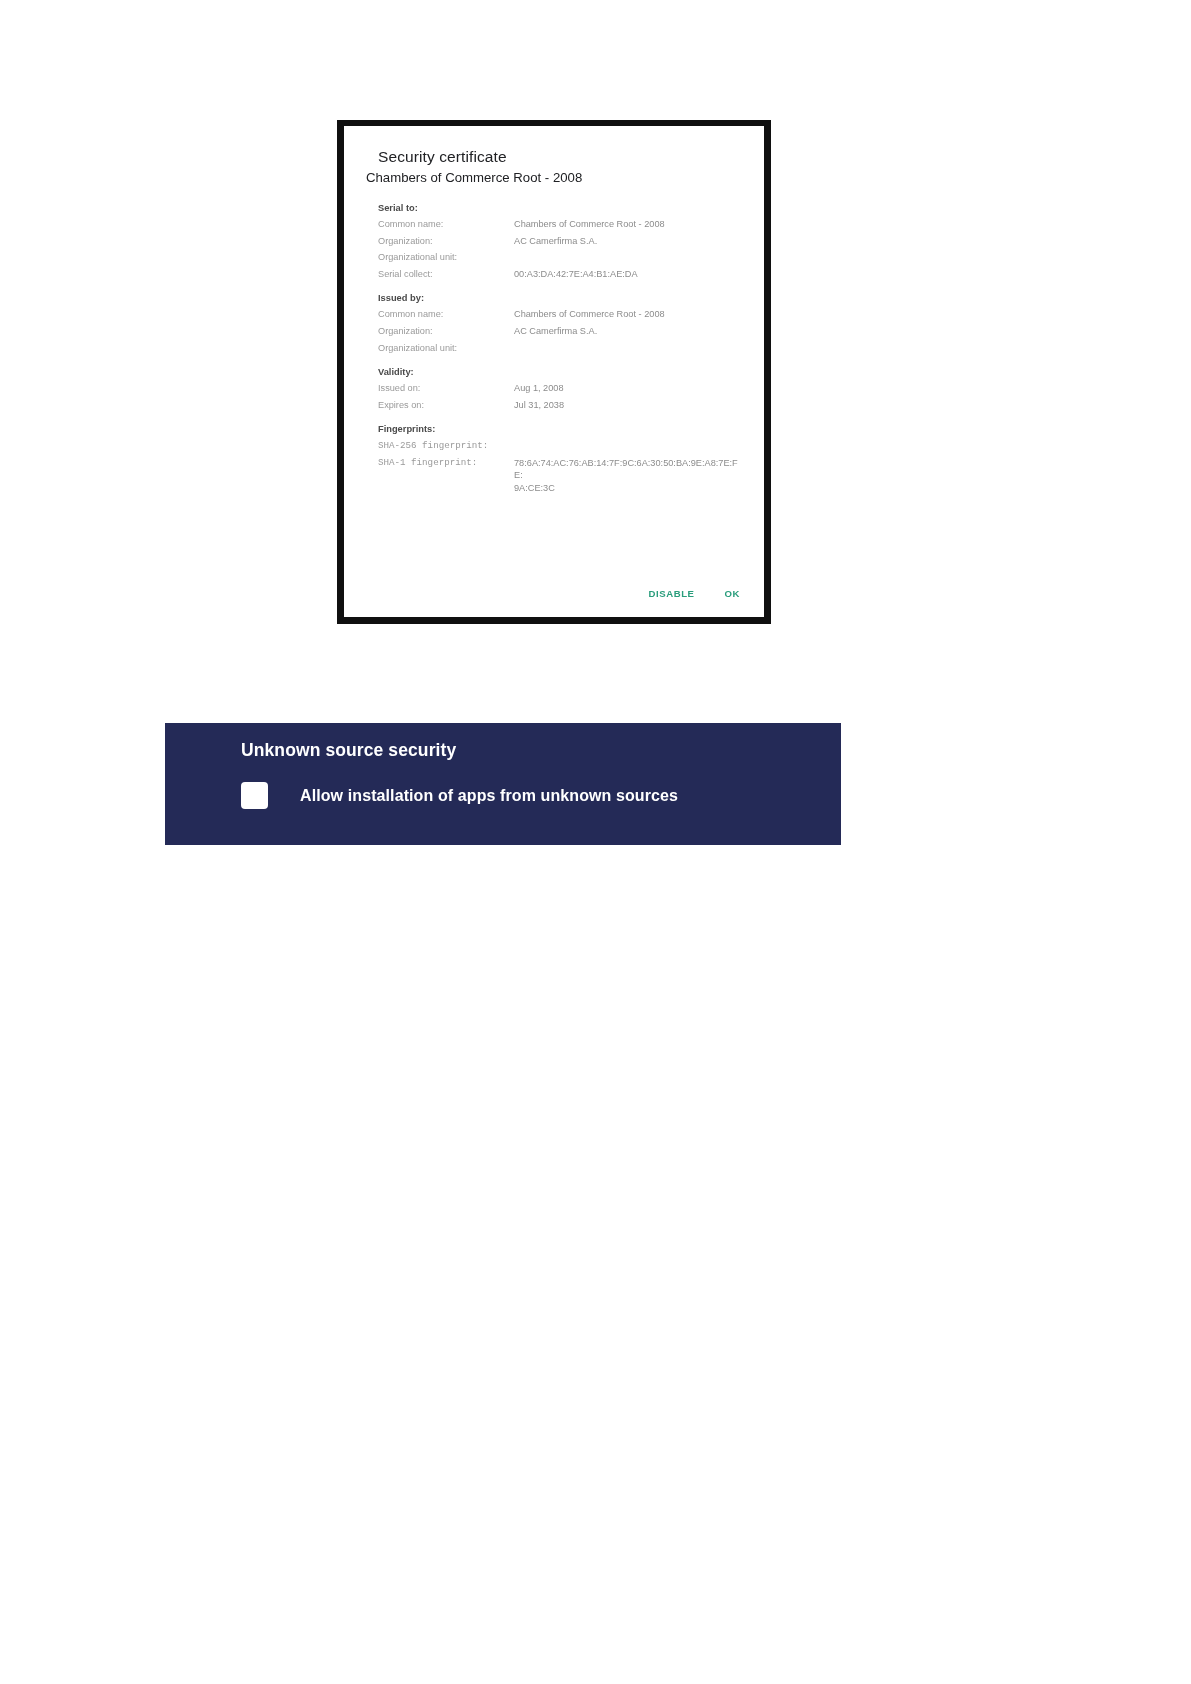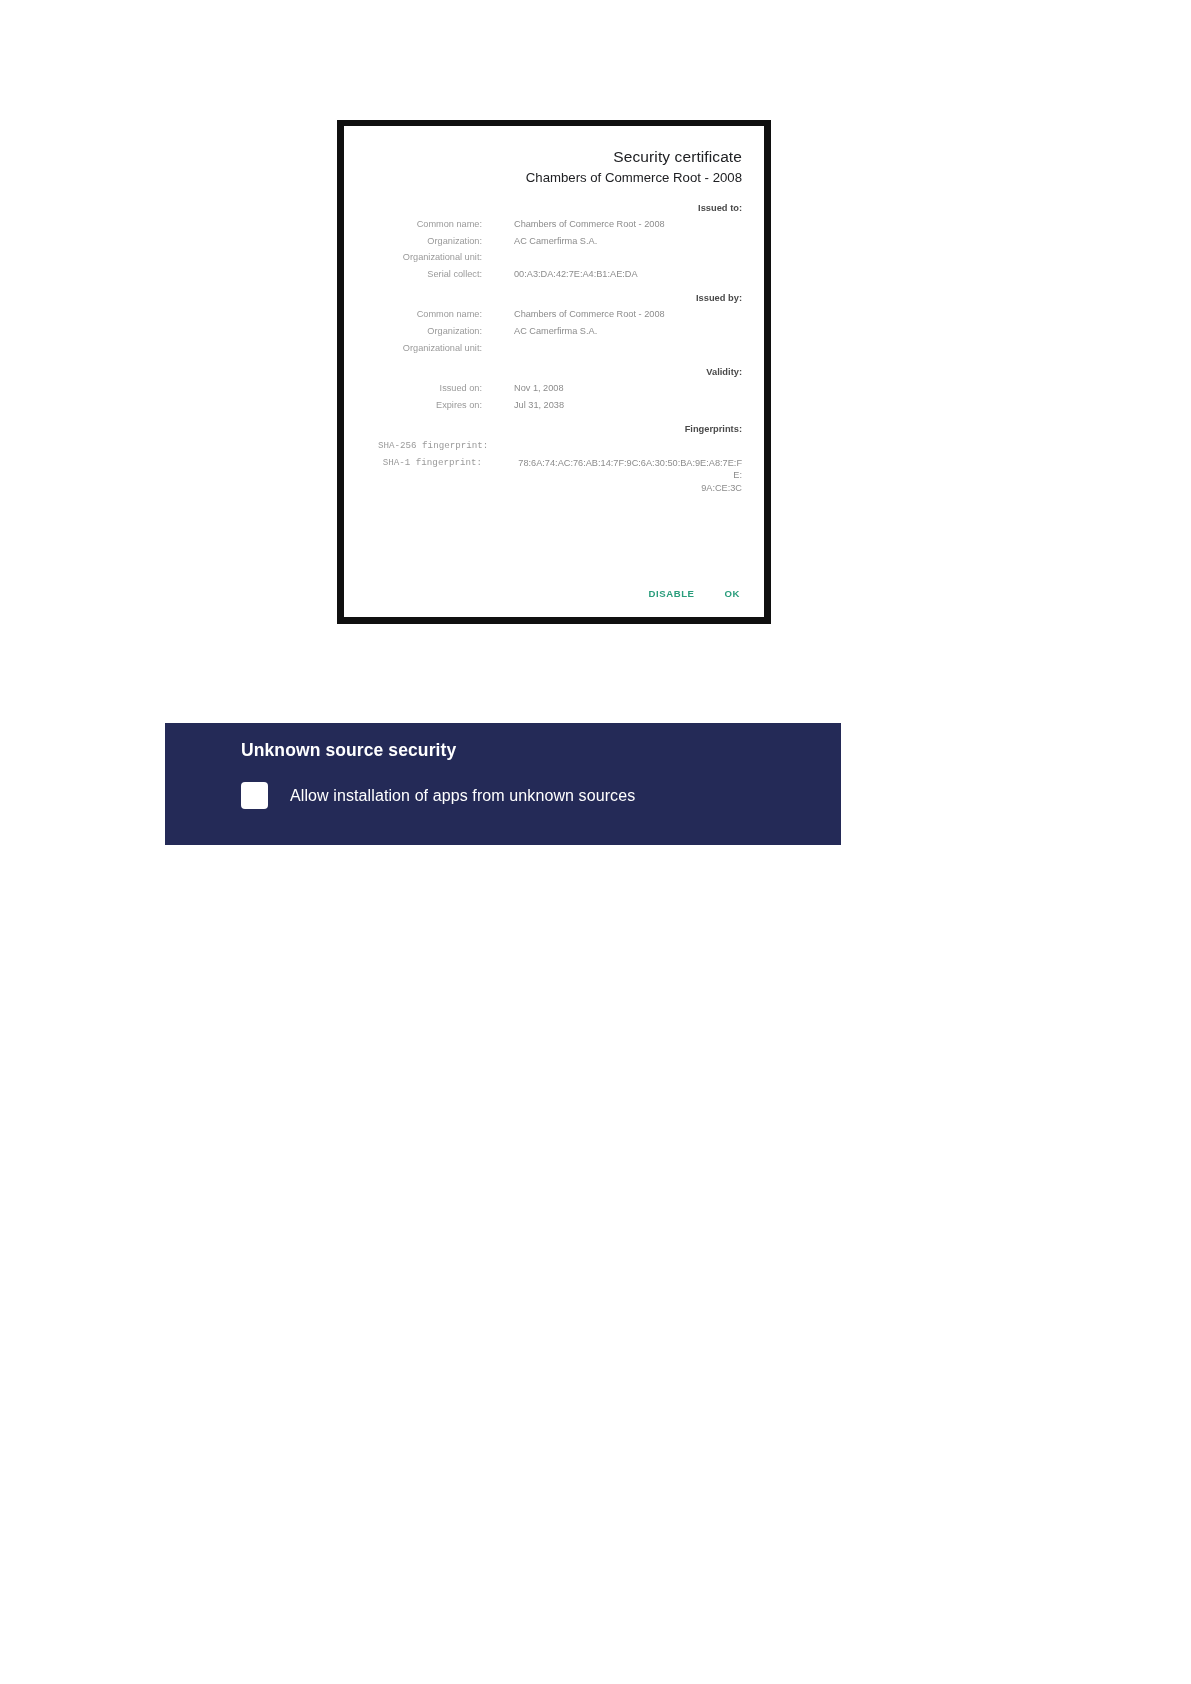--- a/index.html
+++ b/index.html
@@ -1,15 +1,15 @@
 <!DOCTYPE html>
 <html><head>
 <meta charset="utf-8">
 <style>
-  * { box-sizing: border-box; margin: 0; padding: 0; text-align: right; }
+  * { box-sizing: border-box; margin: 0; padding: 0; }
   html, body {
     width: 1191px;
     height: 1684px;
     background: #ffffff;
     font-family: "Liberation Sans", sans-serif;
     overflow: hidden;
   }
   .page { position: relative; width: 1191px; height: 1684px; background: #fff; }
 
   
@@ -102,21 +102,22 @@
     font-weight: bold;
     letter-spacing: 0.1px;
   }
   .unknown-title { position: absolute; left: 76px; top: 17px; }
 
   .check-row {
     position: absolute;
     left: 76px; top: 59px;
     display: flex;
     align-items: center;
-    gap: 22px;
+    gap: 32px;
+    font-weight: bold;
   }
   .checkbox {
     width: 27px; height: 27px;
     background: #ffffff;
     border-radius: 4px;
     flex: 0 0 auto;
     cursor: pointer;
   }
   .check-label {
     color: #ffffff;
@@ -158,21 +159,21 @@
 <body>
 
 <div class="page">
 
   <div class="cert-frame">
     <div class="cert-dialog">
 
       <div class="cert-title">Security certificate</div>
       <div class="cert-subtitle">Chambers of Commerce Root - 2008</div>
 
-      <div class="sect-head">Issued to:</div>
+      <div class="sect-head">Serial to:</div>
       <div class="cert-row">
         <span class="k">Common name:</span>
         <span class="v">Chambers of Commerce Root - 2008</span>
       </div>
       <div class="cert-row">
         <span class="k">Organization:</span>
         <span class="v">AC Camerfirma S.A.</span>
       </div>
       <div class="cert-row">
         <span class="k">Organizational unit:</span>
@@ -193,21 +194,21 @@
         <span class="v">AC Camerfirma S.A.</span>
       </div>
       <div class="cert-row">
         <span class="k">Organizational unit:</span>
         <span class="v"></span>
       </div>
 
       <div class="sect-head">Validity:</div>
       <div class="cert-row">
         <span class="k">Issued on:</span>
-        <span class="v">Nov 1, 2008</span>
+        <span class="v">Aug 1, 2008</span>
       </div>
       <div class="cert-row">
         <span class="k">Expires on:</span>
         <span class="v">Jul 31, 2038</span>
       </div>
 
       <div class="sect-head">Fingerprints:</div>
       <div class="cert-row fp">
         <span class="k">SHA-256 fingerprint:</span>
       </div>

